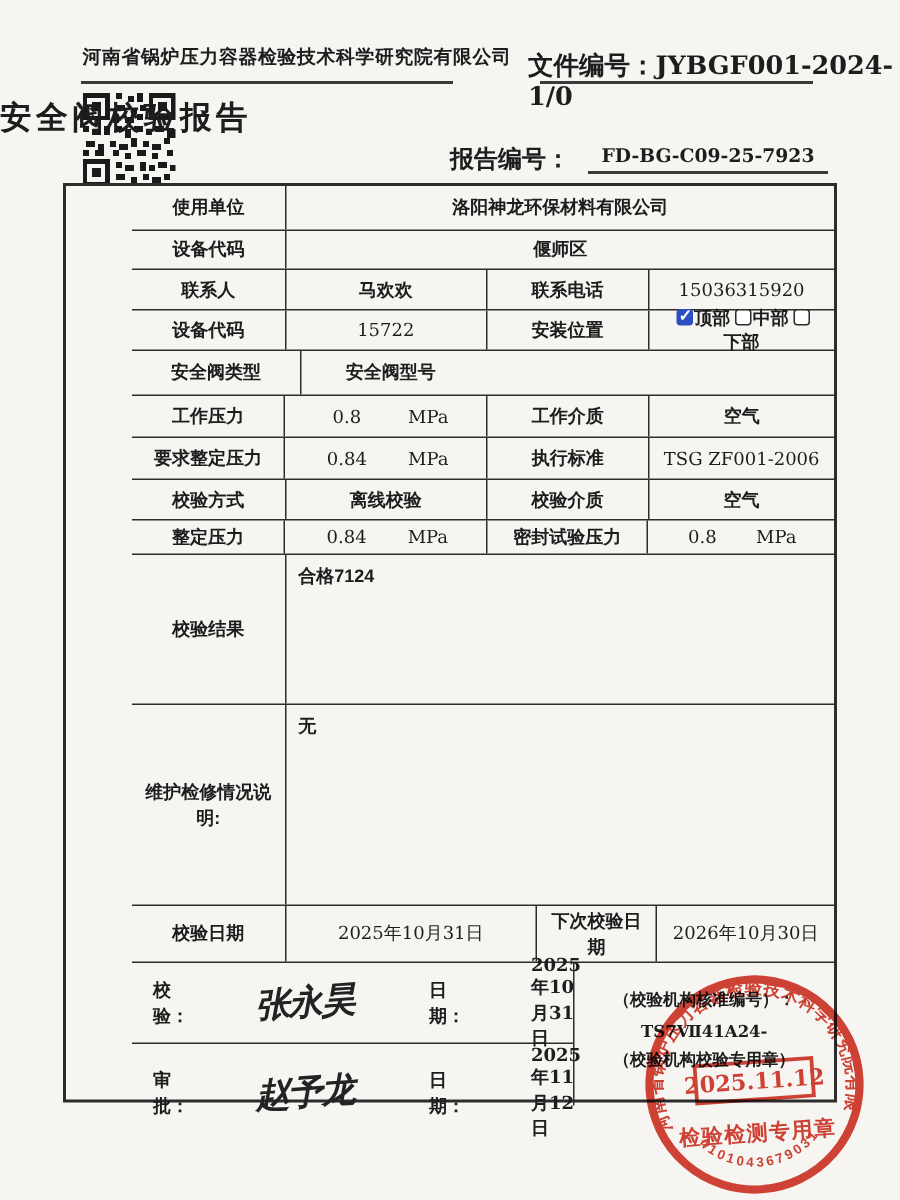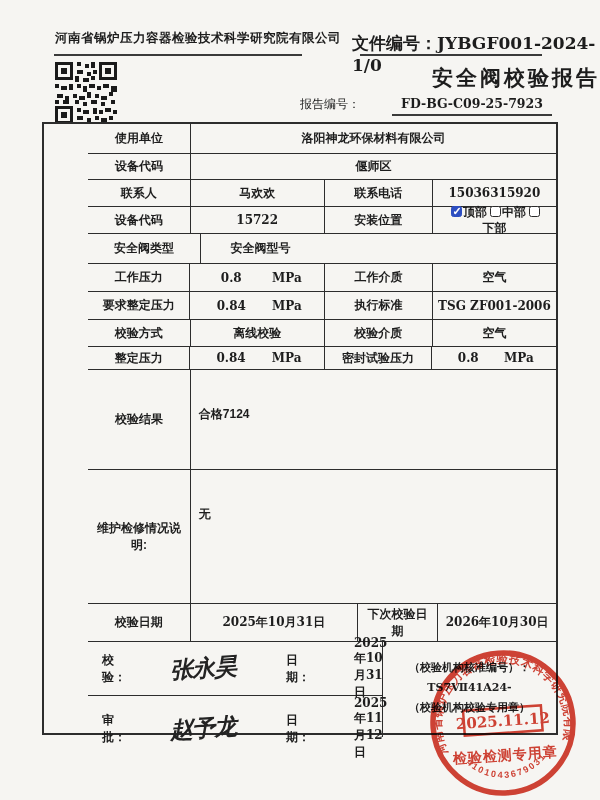--- a/index.html
+++ b/index.html
@@ -15,45 +15,45 @@
 
   
   .hdr-left { position:absolute; left:55px; top:30px; font-size:12.5px; font-weight:700; letter-spacing:.5px; }
   .hdr-right { position:absolute; left:352px; top:32px; font-size:17px; font-weight:700; }
   .hdr-right .code { font-family:"DejaVu Serif", serif; }
   .rule-l { position:absolute; left:54px; top:54px; width:248px; height:2px; background:#3a3a3a; }
   .rule-r { position:absolute; left:360px; top:54px; width:182px; height:2px; background:#3a3a3a; }
 
   .qr { position:absolute; left:55px; top:62px; width:62px; height:62px; }
 
-  .title { position:absolute; left:0; top:64px; width:600px; text-align:right;
+  .title { position:absolute; left:0; top:64px; width:600px; text-align:left;
            font-size:21px; font-weight:700; letter-spacing:3px; }
 
-  .repno { position:absolute; left:300px; top:96px; font-size:12px; font-weight:400; }
+  .repno { position:absolute; left:300px; top:96px; font-size:16px; font-weight:700; }
   .repno-val { position:absolute; left:392px; top:96px; width:160px; text-align:center;
                font-size:12.5px; font-weight:700; font-family:"DejaVu Serif", serif;
                border-bottom:2px solid #3a3a3a; padding-bottom:3px; }
 
   
   .tbl { position:absolute; left:42px; top:122px; width:516px; height:613px;
          border:2px solid #2d2d2d; background:transparent; font-size:12px;padding-left:44px; }
   .row { display:flex; border-bottom:1.5px solid #2d2d2d; }
   .row:last-child { border-bottom:none; }
   .cell { border-right:1.5px solid #2d2d2d; display:flex; align-items:center; justify-content:center;
           text-align:center; padding:2px 4px; }
   .cell:last-child { border-right:none; }
   .lbl { font-weight:700; }
   .val { font-weight:700; }
-  .num { font-family:"DejaVu Serif", serif; font-weight:700; }
+  .num { font-family:"DejaVu Serif", serif; font-weight:400; }
   .c1 { width:113px; } .c2 { width:148px; } .c3 { width:119px; } .c4 { width:136px; }
   .r1{height:30px}.r2{height:26px}.r3{height:27px}.r4{height:27px}.r5{height:30px}
   .r6{height:28px}.r7{height:28px}.r8{height:27px}.r9{height:23px}
   .r10{height:100px}.r11{height:134px}.r12{height:38px}
   .wide { width:403px; }
-  .top-left { align-items:flex-start; justify-content:flex-start; text-align:right; padding:6px 8px;margin-top:30px; }
+  .top-left { align-items:flex-start; justify-content:flex-start; text-align:right; padding:6px 8px; }
   .unitcell { justify-content:center; padding:0 14px 0 0; }
   .unitcell .v { flex:1; text-align:center; }
   .unitcell .u { width:38px; text-align:left; }
 
   
   .d1{width:113px}.d2{width:185px}.d3{width:88px}.d4{width:130px}
 
   
   .bwrap { display:flex; height:95px; }
   .bleft { width:295px; border-right:1.5px solid #2d2d2d; display:flex; flex-direction:column; }

